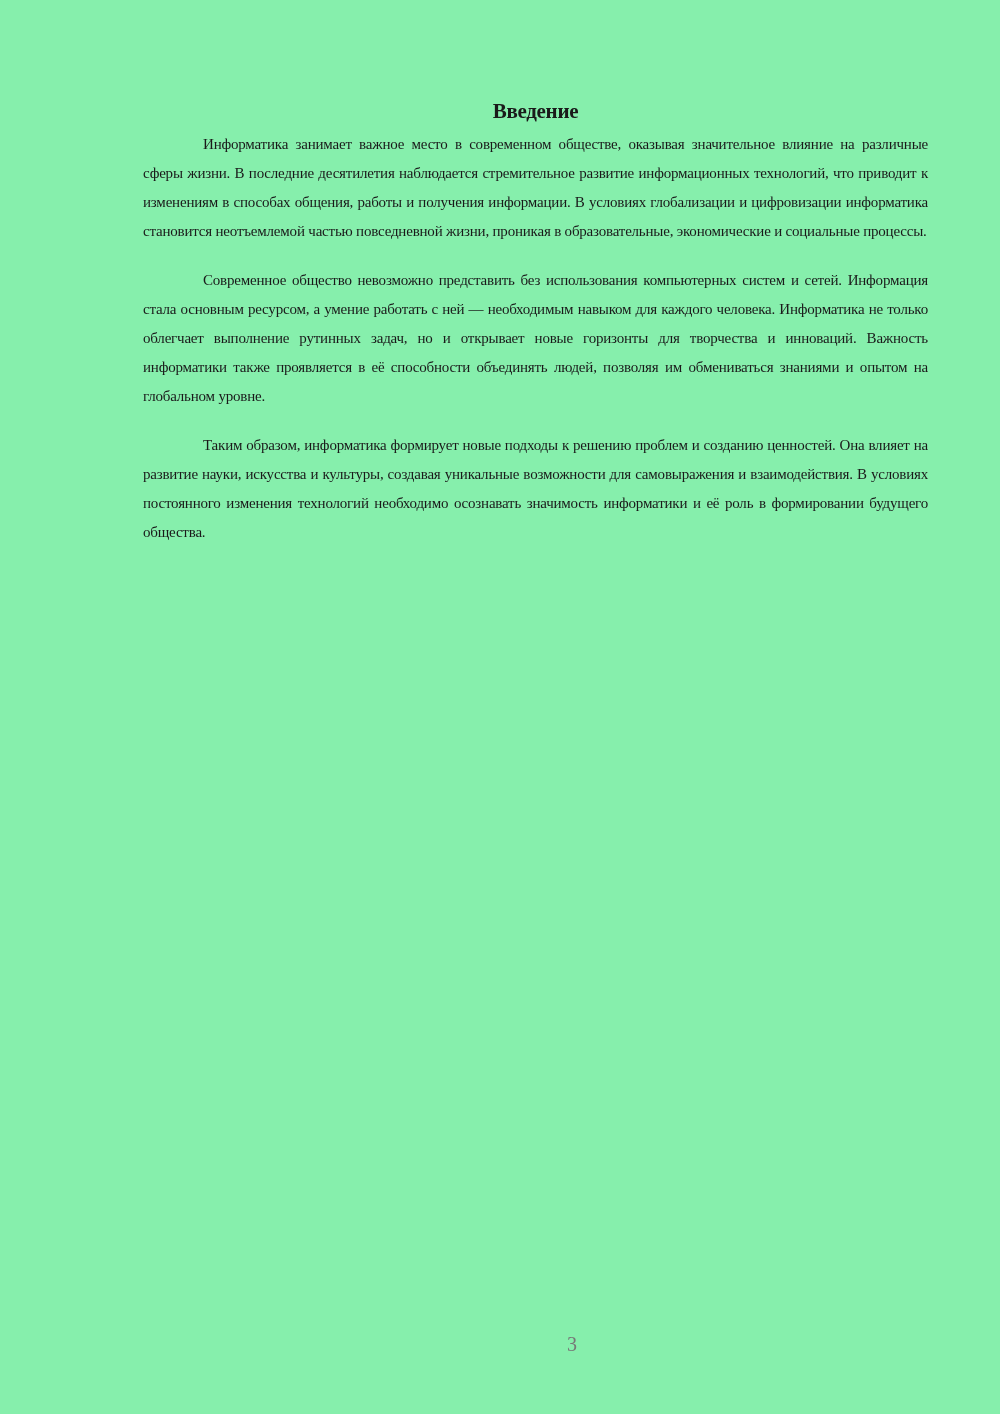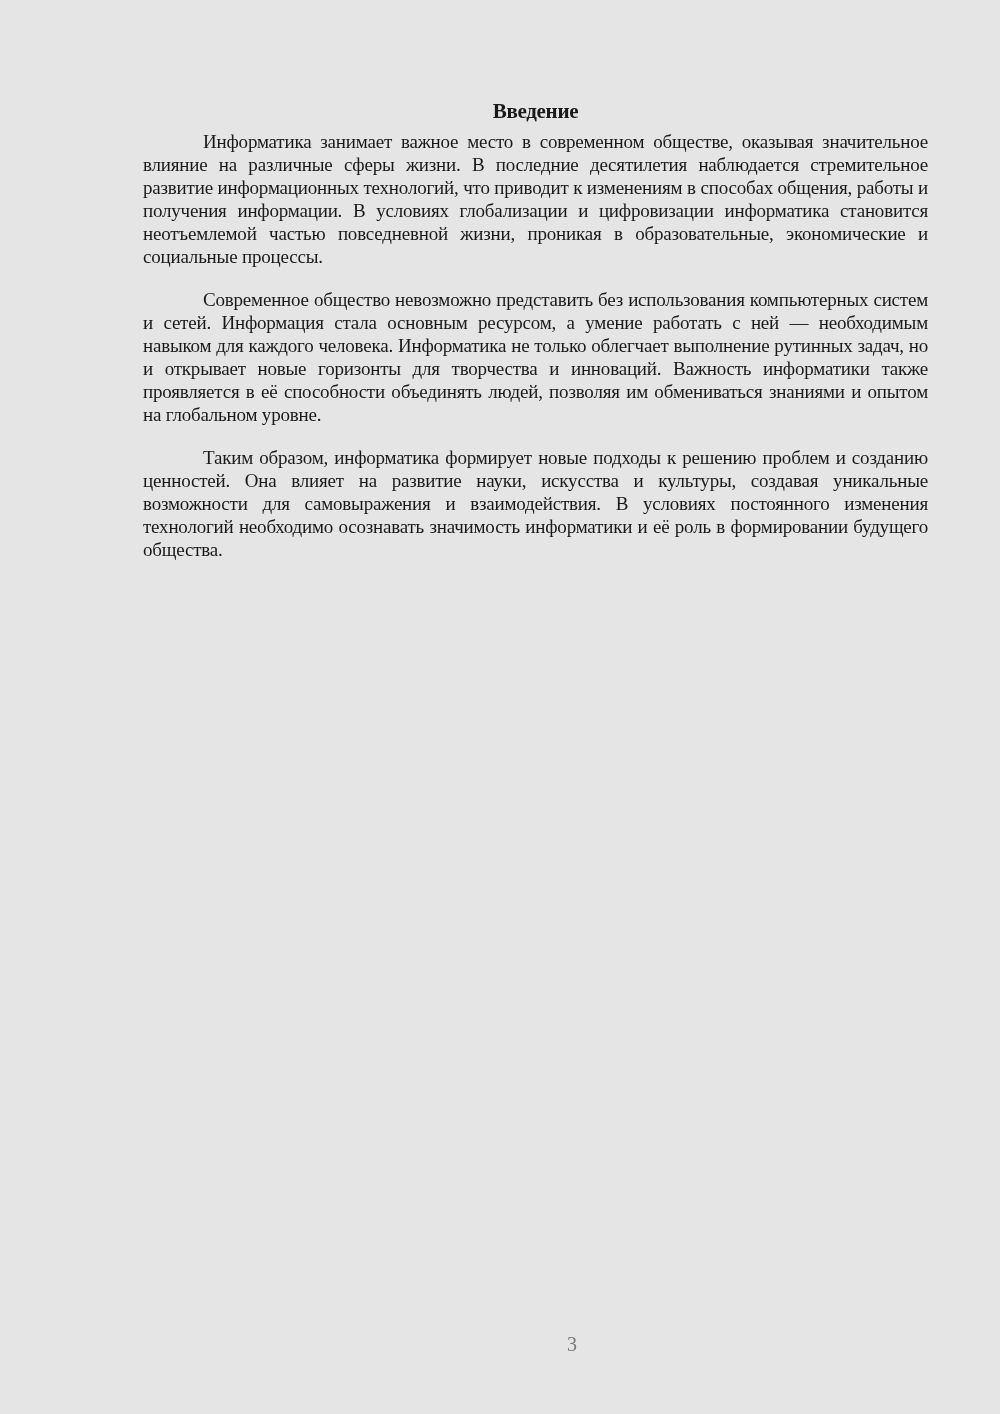--- a/index.html
+++ b/index.html
@@ -13,39 +13,39 @@
       position: relative;
       overflow: hidden;
       font-family: "Liberation Serif", "DejaVu Serif", serif;
       color: #1a1a1a;
     }
     .page {
       position: absolute;
       left: 0; top: 0;
       width: 1000px;
       height: 1414px;
-      background: #e5e5e5;
+      background: #86efac;
     }
     .content {
       position: absolute;
       left: 143px;
       top: 96px;
       width: 785px;
     }
     .heading {
       text-align: center;
       font-weight: bold;
       font-size: 21px;
       line-height: 30px;
       margin: 0 0 4px 0;
       letter-spacing: -0.3px;
     }
     .para {
-      font-size: 19px;
-      line-height: 23px;
+      font-size: 15px;
+      line-height: 29px;
       text-align: justify;
       text-indent: 60px;
       margin: 0 0 20px 0;
       letter-spacing: -0.2px;
       word-spacing: 0px;
     }
     .page-number {
       position: absolute;
       top: 1333px;
       left: 0;

